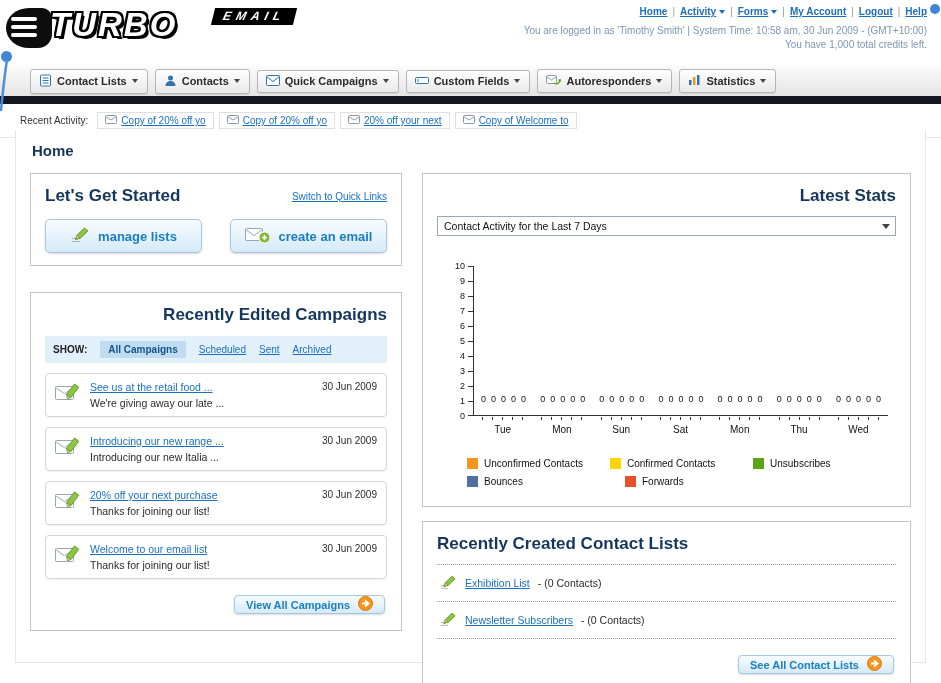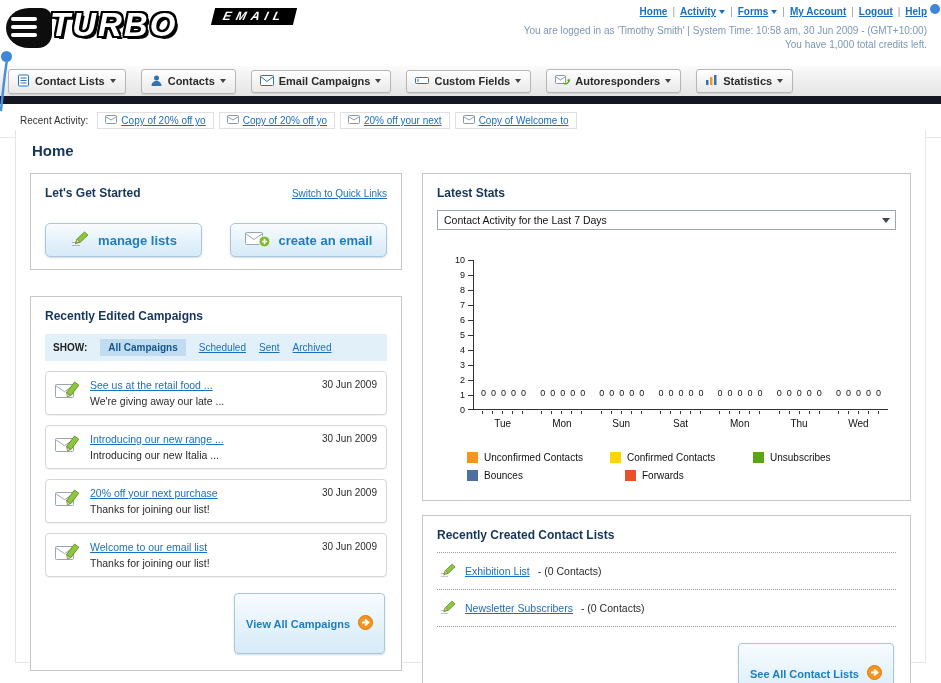--- a/index.html
+++ b/index.html
@@ -25,57 +25,57 @@
   .chev { width:0; height:0; border-left:3px solid transparent; border-right:3px solid transparent; border-top:4px solid #1a6fc0; display:inline-block; }
   .login-info { margin-top:8px; color:#7c97b5; }
   .credits { margin-top:3px; color:#7c97b5; }
 
   
   .dot-right { position:absolute; top:4px; right:1px; width:10px; height:10px; border-radius:50%; background:#3f87d6; }
   .dot-left { position:absolute; top:51px; left:1px; width:11px; height:11px; border-radius:50%; background:#3f87d6; z-index:5; }
   .dot-tail { position:absolute; top:60px; left:0; z-index:5; }
 
   
-  .tabbar { position:absolute; top:66px; left:0; right:0; height:30px; background:linear-gradient(#fbfbfb,#e4e4e4); display:flex; align-items:center; gap:15px; padding-left:8px; }
+  .tabbar { position:absolute; top:66px; left:0; right:0; height:30px; background:linear-gradient(#fbfbfb,#e4e4e4); display:flex; align-items:center; gap:7px; padding-left:30px; }
   .tab { display:inline-flex; align-items:center; gap:5px; padding:4px 9px 4px 8px; background:linear-gradient(#ffffff,#e9e9e9); border:1px solid #b6b6b6; border-radius:3px; font-size:11px; font-weight:bold; color:#2b2b2b; cursor:pointer; box-shadow:0 1px 1px rgba(0,0,0,0.1); }
   .tab .chev { border-top-color:#444; }
   .darkbar { position:absolute; top:96px; left:0; right:0; height:8px; background:#141722; }
 
   
   .activity { position:absolute; top:104px; left:0; right:0; height:34px; display:flex; align-items:center; padding-left:20px; font-size:10px; background:#fff; border-bottom:1px solid #e8e8e8; }
   .act-label { color:#333; margin-right:9px; }
   .act-item { display:inline-flex; align-items:flex-start; gap:4px; border:1px solid #e0e0e0; padding:2px 7px; margin-right:5px; background:#fff; cursor:pointer; }
   .act-link { color:#1a6fc0; text-decoration:underline; white-space:nowrap; }
 
   
   .content { position:absolute; top:130px; left:15px; right:15px; bottom:20px; background:#fff; border:1px solid #e6e6e6; border-top:none; padding:6px 14px 0 14px; }
   .page-title { font-size:15px; font-weight:bold; color:#15365c; margin:6px 0 14px 2px; }
   .columns { display:flex; gap:20px; align-items:flex-start; }
   .left-col { width:372px; flex:none; }
   .right-col { flex:1; min-width:0; }
   .panel { border:1px solid #c6c6c6; background:#fff; padding:12px 14px; }
-  .panel-title { font-size:12px; font-weight:bold; color:#15365c; }
+  .panel-title { font-size:17px; font-weight:bold; color:#15365c;text-align:right; }
 
   
   .gs-panel { margin-bottom:26px; }
   .gs-head { display:flex; justify-content:space-between; align-items:center; }
   .gs-link { font-size:10px; color:#1a6fc0; text-decoration:underline; }
-  .gs-btns { display:flex; gap:28px; margin-top:23px; }
+  .gs-btns { display:flex; gap:28px; margin-top:13px; }
   .big-btn { flex:1; height:34px; display:flex; align-items:center; justify-content:center; gap:8px; background:linear-gradient(#f8fcff,#d5eaf8); border:1px solid #a6c8de; border-radius:5px; font-size:13px; font-weight:bold; color:#1b7ec2; cursor:pointer; box-shadow:0 1px 2px rgba(0,0,0,0.15); }
 
   
   .filters { background:#e2f0fa; margin-top:11px; padding:5px 8px; display:flex; align-items:center; gap:13px; font-size:10px; }
   .show-label { font-weight:bold; color:#222; }
   .filter { color:#1a6fc0; text-decoration:underline; cursor:pointer; }
   .filter.selected { background:#c1dcf0; color:#14568c; font-weight:bold; text-decoration:none; padding:3px 8px; }
   .camp-item { position:relative; margin-top:10px; border:1px solid #d6d6d6; border-radius:4px; padding:7px 9px; display:flex; gap:9px; align-items:flex-start; box-shadow:0 1px 1px rgba(0,0,0,0.06); cursor:pointer; }
   .ci-title { display:block; color:#1a6fc0; font-size:10.5px; text-decoration:underline; }
   .ci-sub { display:block; color:#2b2b2b; font-size:10.5px; margin-top:4px; }
   .ci-date { position:absolute; top:7px; right:9px; font-size:10px; color:#2b2b2b; }
-  .pill-btn { margin:16px 2px 4px auto; display:flex; width:max-content; align-items:center; gap:8px; padding:21px 11px; background:linear-gradient(#f8fcff,#d5eaf8); border:1px solid #a6c8de; border-radius:4px; font-size:11px; font-weight:bold; color:#1b7ec2; cursor:pointer; box-shadow:0 1px 2px rgba(0,0,0,0.15); }
+  .pill-btn { margin:16px 2px 4px auto; display:flex; width:max-content; align-items:center; gap:8px; padding:0 11px; background:linear-gradient(#f8fcff,#d5eaf8); border:1px solid #a6c8de; border-radius:4px; font-size:11px; font-weight:bold; color:#1b7ec2; cursor:pointer; box-shadow:0 1px 2px rgba(0,0,0,0.15); }
 
   
   .stats-panel { margin-bottom:14px; }
   .dropdown { margin-top:10px; border:1px solid #9aa7b5; height:20px; display:flex; align-items:center; justify-content:space-between; padding:0 5px 0 6px; font-size:10.5px; color:#111; cursor:pointer; background:#fff; }
   .dd-arrow { width:0; height:0; border-left:4px solid transparent; border-right:4px solid transparent; border-top:5px solid #444; }
   .chart { position:relative; height:180px; margin-top:30px; }
   .yaxis { position:absolute; left:0; top:0; width:36px; height:151px; }
   .ylab { position:absolute; right:8px; font-size:9px; color:#111; }
   .ytickm { position:absolute; right:0; width:5px; height:1px; background:#333; }
   .plot { position:absolute; left:36px; top:0; right:8px; height:150px; border-left:1px solid #333; border-bottom:1px solid #333; }
@@ -159,21 +159,21 @@
             <path d="M1.5 12c0-3 2.2-5 5-5s5 2 5 5z" fill="#2f74ae"></path>
           </svg></span>
       <span>Contacts</span>
       <span class="chev"></span>
     </div>
     <div class="tab">
       <span><svg width="14" height="11" viewBox="0 0 14 11">
             <rect x="0.5" y="0.5" width="13" height="10" rx="1" fill="#fff" stroke="#2f74ae"></rect>
             <path d="M0.5 1.5L7 6.5l6.5-5" fill="none" stroke="#2f74ae"></path>
           </svg></span>
-      <span>Email Campaigns</span>
+      <span>Quick Campaigns</span>
       <span class="chev"></span>
     </div>
     <div class="tab">
       <span><svg width="14" height="11" viewBox="0 0 14 11">
             <rect x="0.5" y="2.5" width="13" height="6" rx="1" fill="#fff" stroke="#2f74ae"></rect>
             <path d="M3 4v3" stroke="#2f74ae"></path>
           </svg></span>
       <span>Custom Fields</span>
       <span class="chev"></span>
     </div>

